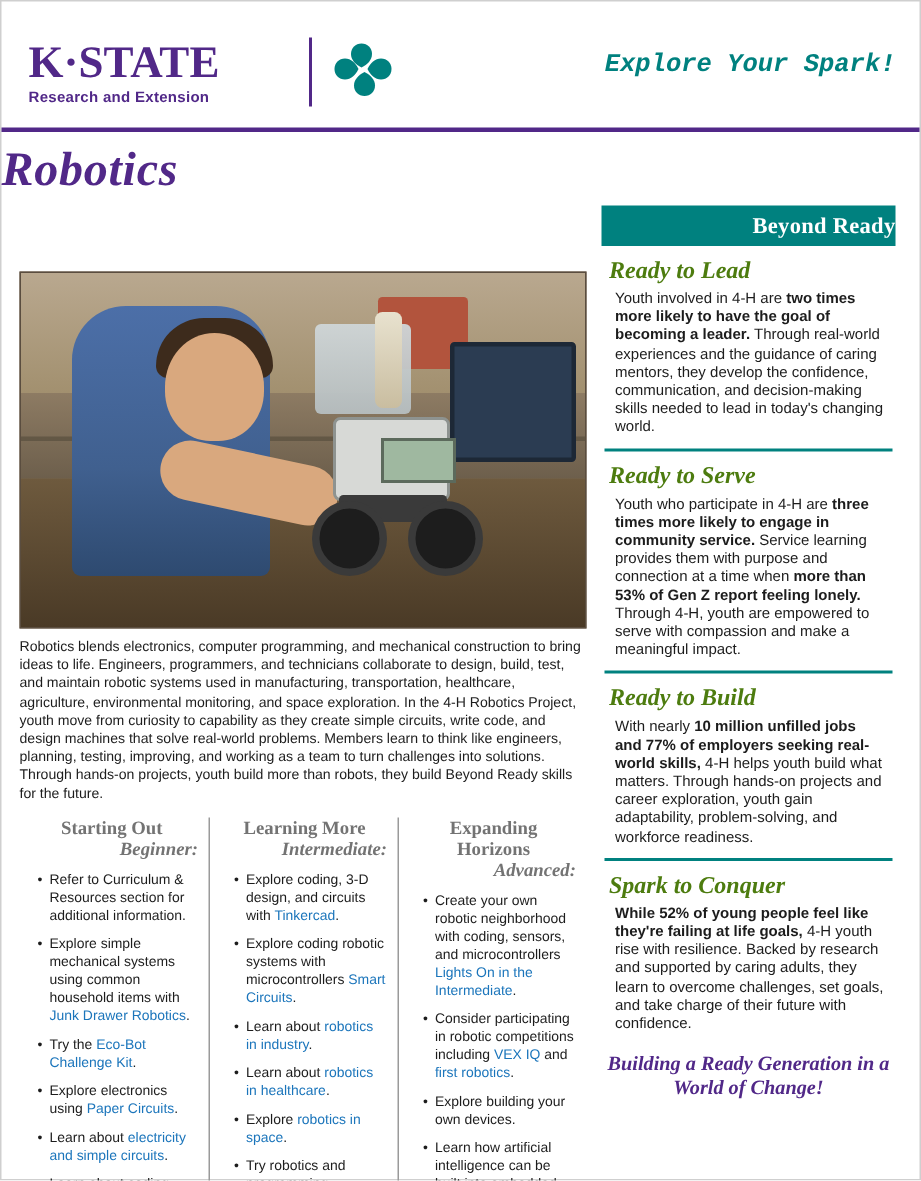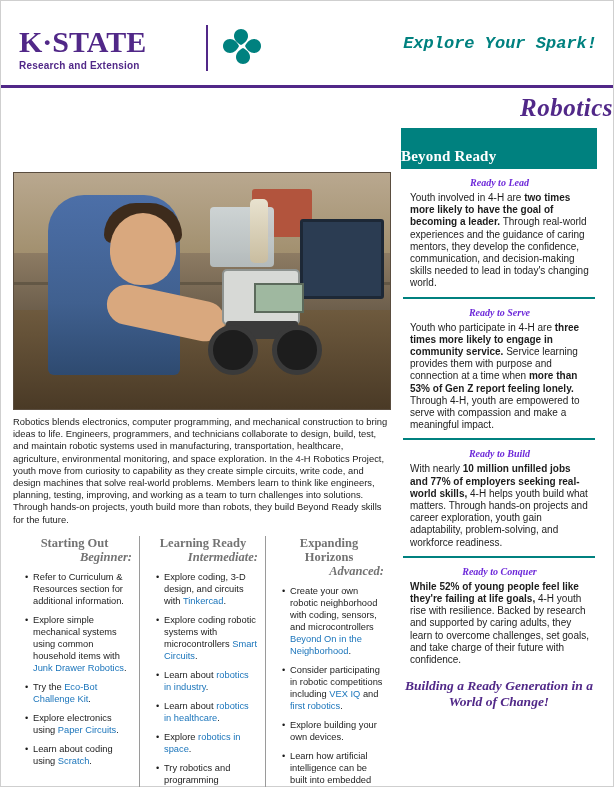--- a/index.html
+++ b/index.html
@@ -67,25 +67,25 @@
     color:#00817f;
   }
   .header-rule{
     position:absolute;
     left:0;right:0;top:84px;
     height:3px;background:#512888;
   }
 
   
   .title{
-    text-align:right;
-    font-family:"Liberation Serif", serif;
-    font-style:italic;
-    font-weight:bold;
-    font-size:25px;
+    text-align:left;
+    font-family:"Liberation Serif", serif;
+    font-style:italic;
+    font-weight:bold;
+    font-size:32px;
     color:#512888;
     margin-top:7px;
     letter-spacing:.5px;
   }
 
   
   .body{
     display:flex;
     padding:6px 12px 0 12px;
     box-sizing:border-box;
@@ -204,36 +204,35 @@
     content:"•";
     position:absolute;left:-2px;top:0;
     color:#1c1c1c;
   }
   .lnk{color:#1b75bb;}
 
   
   .beyond-head{
     background:#00817f;
     color:#ffffff;
-    text-align:left;
+    text-align:right;
     font-family:"Liberation Serif", serif;
     font-weight:bold;
     font-size:15px;
-    padding:20px 0 4px 0;
+    padding:6px 0 4px 0;
     letter-spacing:.2px;
   }
   .rsec{padding:4px 4px 0 5px;}
   .rsec h4{
     margin:4px 0 3px 0;
     font-family:"Liberation Serif", serif;
     font-style:italic;
     font-weight:bold;
-    font-size:10px;
-    color:#6d28d9;
-    text-align:center;
+    font-size:16px;
+    color:#4d7c0f;
   }
   .rsec p{
     margin:4px;
     font-size:10px;
     line-height:12.2px;
   }
   .rsep{
     height:2px;background:#00817f;margin:7px 2px 0 2px;
   }
   .closing{
@@ -310,46 +309,47 @@
         <div class="lvl">
           <h3>
             <span>Starting Out</span>
             <span class="sub">Beginner:</span>
           </h3>
           <ul>
             <li>Refer to Curriculum &amp; Resources section for additional information.</li>
             <li>Explore simple mechanical systems using common household items with <span class="lnk">Junk Drawer Robotics</span>.</li>
             <li>Try the <span class="lnk">Eco-Bot Challenge Kit</span>.</li>
             <li>Explore electronics using <span class="lnk">Paper Circuits</span>.</li>
+            <li>Learn about <span class="lnk">electricity and simple circuits</span>.</li>
             <li>Learn about coding using <span class="lnk">Scratch</span>.</li>
           </ul>
         </div>
 
         <div class="lvl">
           <h3>
-            <span>Learning Ready</span>
+            <span>Learning More</span>
             <span class="sub">Intermediate:</span>
           </h3>
           <ul>
             <li>Explore coding, 3-D design, and circuits with <span class="lnk">Tinkercad</span>.</li>
             <li>Explore coding robotic systems with microcontrollers <span class="lnk">Smart Circuits</span>.</li>
             <li>Learn about <span class="lnk">robotics in industry</span>.</li>
             <li>Learn about <span class="lnk">robotics in healthcare</span>.</li>
             <li>Explore <span class="lnk">robotics in space</span>.</li>
             <li>Try robotics and programming challenges with <span class="lnk">LEGO EV3</span> or <span class="lnk">LEGO Spike</span>.</li>
           </ul>
         </div>
 
         <div class="lvl">
           <h3>
             <span>Expanding Horizons</span>
             <span class="sub">Advanced:</span>
           </h3>
           <ul>
-            <li>Create your own robotic neighborhood with coding, sensors, and microcontrollers <span class="lnk">Beyond On in the Neighborhood</span>.</li>
+            <li>Create your own robotic neighborhood with coding, sensors, and microcontrollers <span class="lnk">Lights On in the Intermediate</span>.</li>
             <li>Consider participating in robotic competitions including <span class="lnk">VEX IQ</span> and <span class="lnk">first robotics</span>.</li>
             <li>Explore building your own devices.</li>
             <li>Learn how artificial intelligence can be built into embedded robotic systems.</li>
           </ul>
         </div>
 
       </div>
     </div>
 
     <div class="right-col">
@@ -367,21 +367,21 @@
       </div>
       <div class="rsep"></div>
 
       <div class="rsec">
         <h4>Ready to Build</h4>
         <p>With nearly <b>10 million unfilled jobs and 77% of employers seeking real-world skills,</b> 4-H helps youth build what matters. Through hands-on projects and career exploration, youth gain adaptability, problem-solving, and workforce readiness.</p>
       </div>
       <div class="rsep"></div>
 
       <div class="rsec">
-        <h4>Ready to Conquer</h4>
+        <h4>Spark to Conquer</h4>
         <p><b>While 52% of young people feel like they're failing at life goals,</b> 4-H youth rise with resilience. Backed by research and supported by caring adults, they learn to overcome challenges, set goals, and take charge of their future with confidence.</p>
       </div>
 
       <div class="closing">Building a Ready Generation in a World of Change!</div>
     </div>
 
   </div>
 </div>
 
 </body></html>

